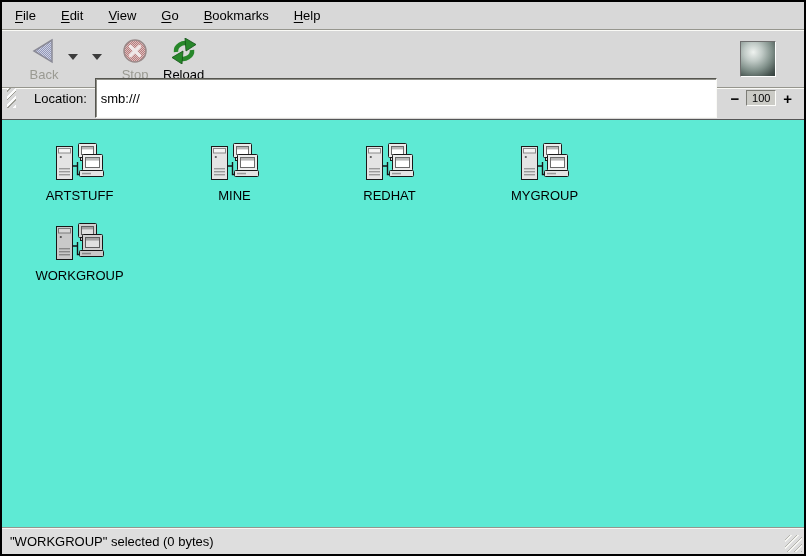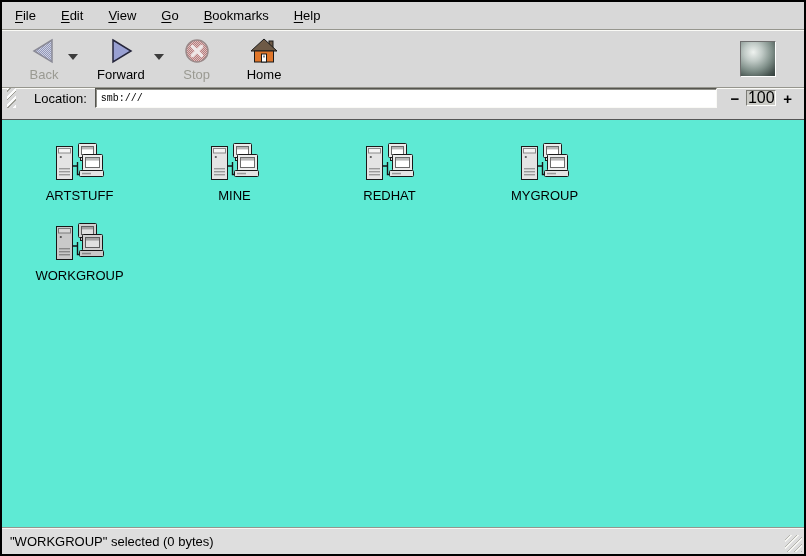--- a/index.html
+++ b/index.html
@@ -53,33 +53,33 @@
   }
   
   .locationbar {
     flex:0 0 auto; height:31px;
     display:flex; align-items:center;
     padding:0 9px 12px 4px;
     border-top:1px solid #fafaf6;
   }
   .loc-label { margin:0 8px 0 12px; }
   .loc-input {
-    flex:1 1 auto; height:20px; margin-right:10px;
+    flex:1 1 auto; height:40px; margin-right:10px;
     border:1px solid #55554f; border-bottom-color:#fafaf6; border-right-color:#fafaf6;
     box-shadow:inset 1px 1px 0 #8f8f88;
     background:#fff; padding:0 5px;
-    font-family:Liberation Mono, monospace; font-size:10px; color:#000;
+    font-family:Liberation Sans, sans-serif; font-size:13px; color:#000;
   }
   .zoom-ctrls { display:flex; align-items:center; flex:0 0 auto; }
   .zoom-btn { font-weight:bold; font-size:15px; padding:0 3px; cursor:default; line-height:1; }
   .zoom-level {
     width:30px; height:16px; margin:0 4px;
     background:#cbcbc6;
     border:1px solid; border-color:#7c7c76 #fdfdfb #fdfdfb #7c7c76;
-    font-size:16px; text-align:center; line-height:14px;
+    font-size:11px; text-align:center; line-height:14px;
   }
   .viewas {
     margin-left:14px; height:25px; flex:0 0 auto;
     display:flex; align-items:stretch;
     background:#d8d8d8;
     border:1px solid; border-color:#fdfdfb #55554f #55554f #fdfdfb;
   }
   .viewas-label { padding:4px 10px 0 10px; white-space:nowrap; }
   .viewas-arrows {
     width:17px; border-left:1px solid #9a9a94;
@@ -135,63 +135,54 @@
                 <rect x="1" y="1" width="1" height="1" fill="#9298ba"></rect>
           </pattern>
             </defs>
           <polygon points="23,2 5,13 23,24" fill="url(#pb)" stroke="#8a8a96" stroke-width="1.5"></polygon>
         </svg>
       </span>
       <span class="tb-label">Back</span>
     </div>
     <span class="tb-chevron"></span>
 
-    <div class="tb-btn">
-      <span class="tb-icon">
-        <svg width="30" height="26">
-          <polygon points="7,2 25,13 7,24" fill="#99a0d2" stroke="#26263c" stroke-width="1.5"></polygon>
-        </svg>
-      </span>
-      <span class="tb-label">Forward</span>
-    </div>
     <span class="tb-chevron"></span>
 
 
     <div class="tb-btn disabled">
       <span class="tb-icon">
         <svg width="28" height="26">
           <defs>
               <pattern id="ps" width="2" height="2" patternUnits="userSpaceOnUse">
             <rect width="2" height="2" fill="#dcc0c0"></rect>
                 <rect width="1" height="1" fill="#b87c7c"></rect>
                 <rect x="1" y="1" width="1" height="1" fill="#b87c7c"></rect>
           </pattern>
             </defs>
           <circle cx="14" cy="13" r="11" fill="url(#ps)" stroke="#9a8a8a" stroke-width="1.5"></circle>
           <path d="M9.5 8.5 L18.5 17.5 M18.5 8.5 L9.5 17.5" stroke="#efe7e7" stroke-width="3.4" stroke-linecap="round"></path>
         </svg>
       </span>
       <span class="tb-label">Stop</span>
     </div>
 
-
-    <div class="tb-sep"></div>
-
     <div class="tb-btn">
       <span class="tb-icon">
-        <svg width="30" height="26">
-          <rect x="20" y="3" width="4" height="7" fill="#6e5a46" stroke="#1a1a1a"></rect>
-          <polygon points="15,1 28,13 2,13" fill="#6e5a46" stroke="#1a1a1a"></polygon>
-          <rect x="5.5" y="13" width="19" height="11" fill="#e0762a" stroke="#1a1a1a"></rect>
-          <rect x="12.5" y="16" width="5" height="8" fill="#ffffff" stroke="#1a1a1a"></rect>
-          <rect x="14" y="17.5" width="2" height="2" fill="#8a8a8a"></rect>
+        <svg width="32" height="26">
+          <path d="M8 14 A9 8 0 0 1 21 6" fill="none" stroke="#27872a" stroke-width="4.5"></path>
+          <polygon points="17,0 28,6.5 18,13" fill="#27872a" stroke="#135016" stroke-width="0.8"></polygon>
+          <path d="M24 12 A9 8 0 0 1 11 20" fill="none" stroke="#27872a" stroke-width="4.5"></path>
+          <polygon points="15,13 4,19.5 14,26" fill="#27872a" stroke="#135016" stroke-width="0.8"></polygon>
         </svg>
       </span>
-      <span class="tb-label">Home</span>
+      <span class="tb-label">Reload</span>
     </div>
+
+    <div class="tb-sep"></div>
+
 
     <div class="throbber"></div>
   </div>
 
   <div class="locationbar">
     <div class="grip" style="height:20px; align-self:center;"></div>
     <span class="loc-label">Location:</span>
     <input class="loc-input" type="text" value="smb:///" style="">
     <div class="zoom-ctrls">
       <span class="zoom-btn">−</span>

